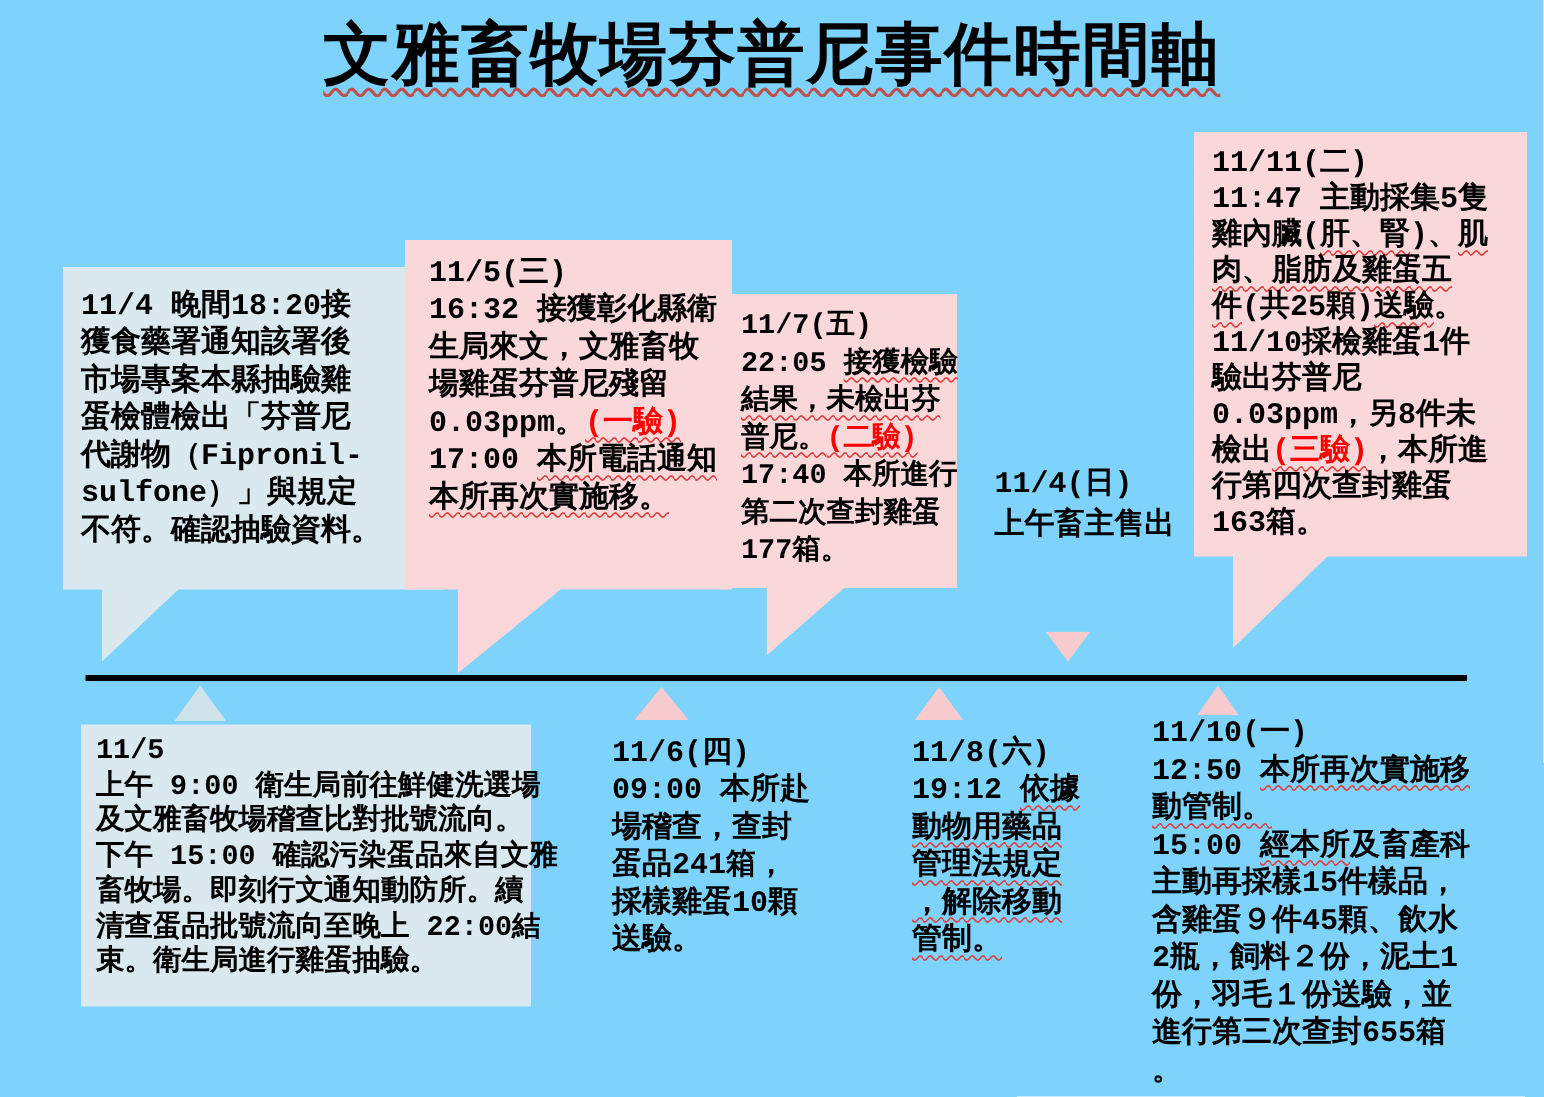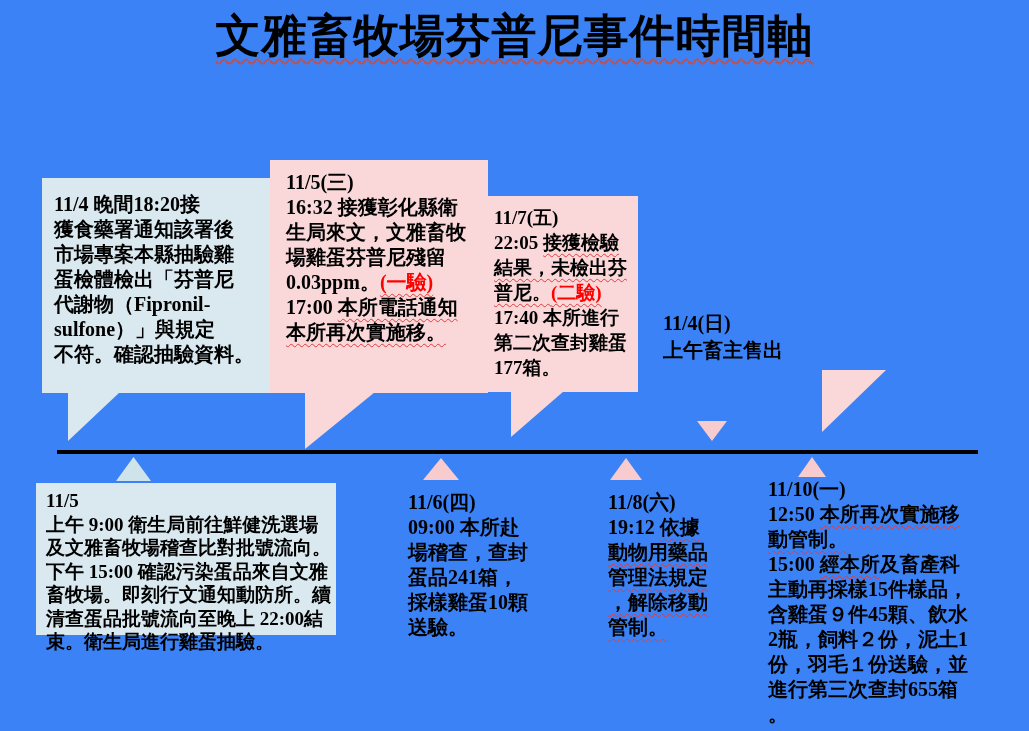--- a/index.html
+++ b/index.html
@@ -1,18 +1,18 @@
 <!DOCTYPE html>
 <html style="--blue_box: #d9e9ef; --pink_box: #fad8da; --pink_tri: #f8cbcf; --blue_tri: #cfe3eb; --red_text: #ff0000; --axis: #000000; --squiggle: #e03c3c; --title_squiggle: #c0504d;"><head>
 <meta charset="utf-8">
 <style>
   html,body{margin:0;padding:0;background:#fff;}
   .stage{
-    position:relative;width:1029px;height:731px;background:#3b82f6;overflow:hidden;
-    font-family:Liberation Serif, serif;
+    position:relative;width:1029px;height:731px;background:#7dd3fc;overflow:hidden;
+    font-family:Liberation Mono, monospace;
     font-weight:700;color:#000;
   }
   .title{position:absolute;top:6px;left:0;width:100%;text-align:center;
     font-size:45px;letter-spacing:1px;white-space:pre;}
   .title-underline{text-decoration:underline wavy var(--title_squiggle);
     text-decoration-thickness:2px;text-underline-offset:7px;text-decoration-skip-ink:none;}
 
   .bubble{position:absolute;white-space:pre;font-size:20px;line-height:25px;
     padding:10px 12px;box-sizing:border-box;}
   .tblock{position:absolute;white-space:pre;font-size:20px;line-height:25px;}
@@ -35,21 +35,21 @@
   .tri-up{clip-path:polygon(50% 0,0 100%,100% 100%);}
   .tri-down{clip-path:polygon(0 0,100% 0,50% 100%);}
   .tri115{left:116px;top:457px;width:35px;height:24px;background:var(--blue_tri);}
   .tri116{left:423px;top:458px;width:36px;height:22px;background:var(--pink_tri);}
   .tri118{left:610px;top:458px;width:32px;height:22px;background:var(--pink_tri);}
   .tri1110{left:798px;top:457px;width:28px;height:20px;background:var(--pink_tri);}
   .tri119{left:697px;top:421px;width:30px;height:20px;background:var(--pink_tri);}
 
   .axis{position:absolute;left:57px;top:450px;width:921px;height:4px;background:var(--axis);}
 
-  .b115{left:36px;top:483px;width:300px;height:152px;font-size:19px;line-height:23.5px;
+  .b115{left:54px;top:483px;width:300px;height:188px;font-size:19px;line-height:23.5px;
     padding:6px 10px;box-sizing:border-box;}
   .b116{left:408px;top:490px;}
   .b118{left:608px;top:490px;}
   .b1110{left:768px;top:477px;}
 
   .sq{text-decoration:underline wavy var(--squiggle);text-decoration-thickness:1px;
     text-underline-offset:4px;text-decoration-skip-ink:none;}
   .red{color:var(--red_text);}
 </style>
 </head>
@@ -83,20 +83,31 @@
 普尼。</span><span class="red sq">(二驗)</span><span>
 17:40 本所進行
 第二次查封雞蛋
 177箱。</span></div>
   <div class="tail tail117"></div>
 
   <div class="tblock c119"><span>11/4(日)
 上午畜主售出</span></div>
   <div class="tri tri-down tri119"></div>
 
+  <div class="bubble pink-bg c1111"><span>11/11(二)
+11:47 主動採集5隻
+雞內臟(</span><span class="sq">肝、腎</span><span>)、</span><span class="sq">肌
+肉、脂肪及雞蛋五
+件</span><span>(共25顆)</span><span class="sq">送驗</span><span>。
+11/10採檢雞蛋1件
+驗出芬普尼
+0.03ppm，另8件未
+檢出</span><span class="red sq">(三驗)</span><span>，本所進
+行第四次查封雞蛋
+163箱。</span></div>
   <div class="tail tail1111"></div>
 
   <div class="axis"></div>
 
   <div class="tri tri-up tri115"></div>
   <div class="tblock blue-bg b115"><span>11/5
 上午 9:00 衛生局前往鮮健洗選場
 及文雅畜牧場稽查比對批號流向。
 下午 15:00 確認污染蛋品來自文雅
 畜牧場。即刻行文通知動防所。續

